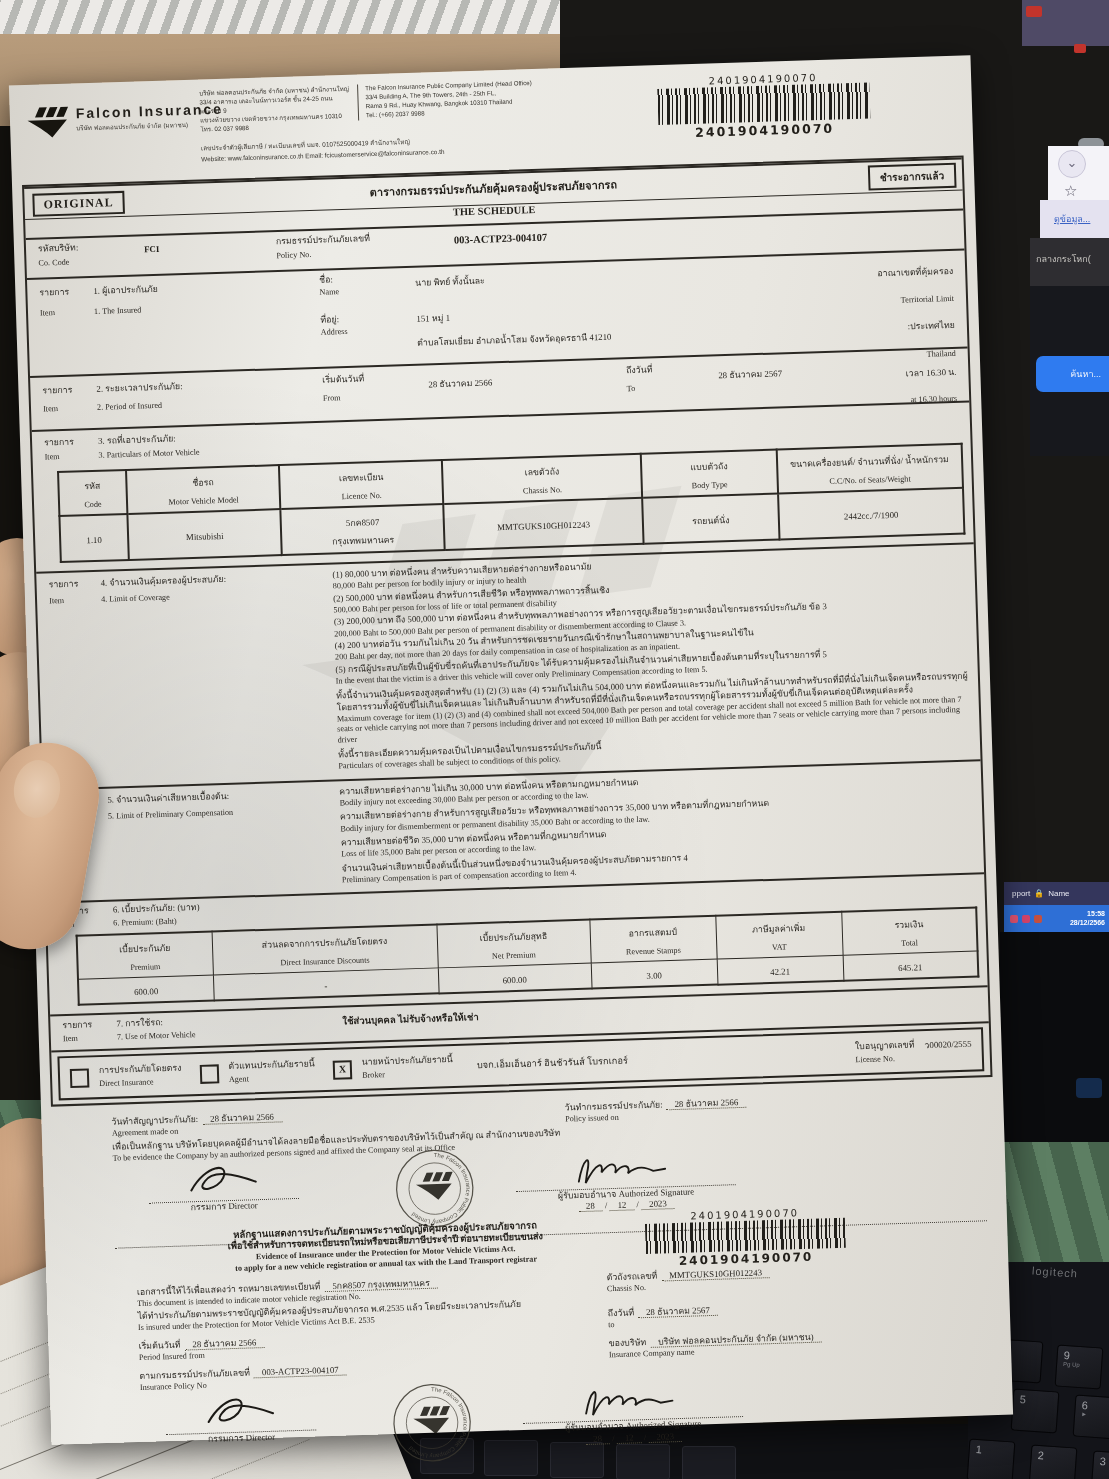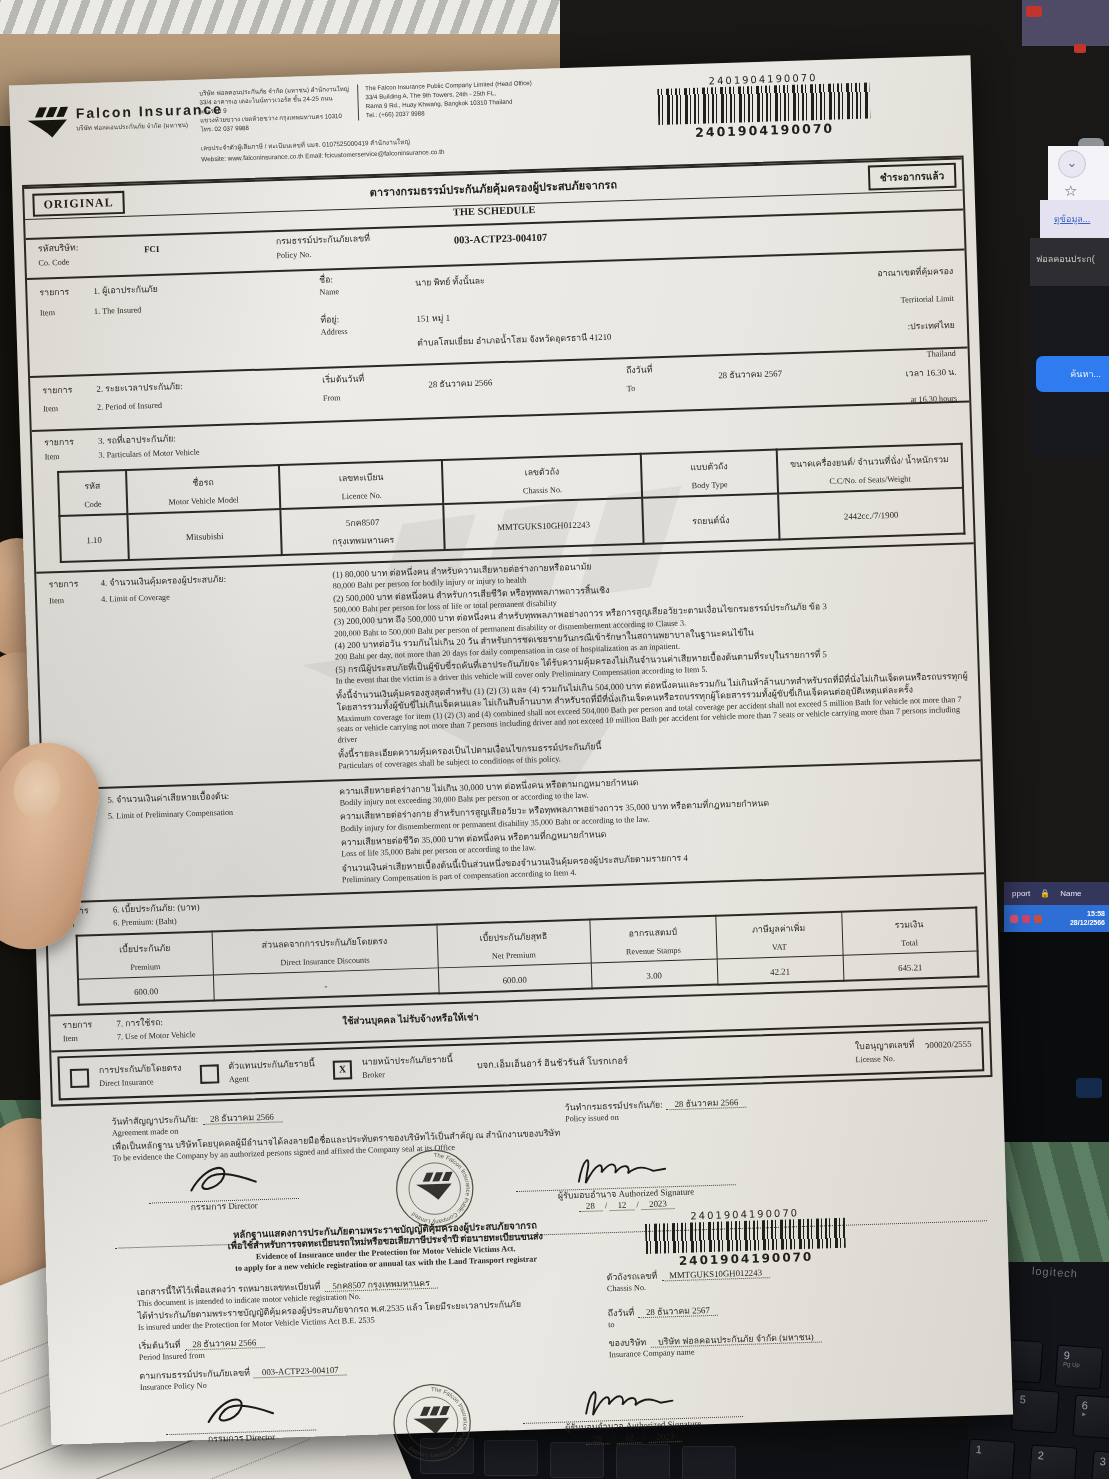--- a/index.html
+++ b/index.html
@@ -12,21 +12,21 @@
   .mon-purple{position:absolute;left:1022px;top:0;width:87px;height:46px;background:#4f4a66;}
   .red-badge{position:absolute;background:#c2342c;border-radius:2px;}
   .mon-tab{position:absolute;left:1078px;top:138px;width:26px;height:12px;border-radius:6px;background:#8d9297;}
   .browser{position:absolute;left:1048px;top:146px;width:61px;height:92px;background:#f4f3f8;}
   .circ-chevron{position:absolute;left:1058px;top:150px;width:26px;height:26px;border-radius:50%;background:#e9e7f2;border:1px solid #c9c6d8;color:#6d6a7e;font-size:13px;text-align:center;line-height:24px;}
   .star{position:absolute;left:1064px;top:182px;color:#5f5c6c;font-size:15px;}
   .link-strip{position:absolute;left:1040px;top:200px;width:69px;height:38px;background:#e4e2f0;font-size:9px;color:#3a62c4;text-decoration:underline;padding:12px 0 0 14px;box-sizing:border-box;}
   .page-dark{position:absolute;left:1030px;top:238px;width:79px;height:48px;background:#2e2d31;color:#cfcdc8;font-size:9px;padding:14px 0 0 6px;box-sizing:border-box;}
   .page-black{position:absolute;left:1030px;top:286px;width:79px;height:170px;background:#17181d;}
   .search-btn{position:absolute;left:1036px;top:356px;width:73px;height:36px;background:#2f7bf0;border-radius:7px 0 0 7px;color:#f2f5fb;font-size:9px;text-align:right;line-height:36px;padding-right:8px;box-sizing:border-box;}
-  .tb1{position:absolute;left:1004px;top:882px;width:105px;height:23px;background:#34365c;color:#e8e9f2;font-size:8px;display:flex;align-items:center;gap:10px;padding-left:8px;box-sizing:border-box;}
+  .tb1{position:absolute;left:1004px;top:882px;width:105px;height:23px;background:#34365c;color:#e8e9f2;font-size:8px;display:flex;align-items:center;gap:4px;padding-left:8px;box-sizing:border-box;}
   .tb2{position:absolute;left:1004px;top:905px;width:105px;height:27px;background:#2e6fd6;color:#fff;font-size:7px;display:flex;align-items:center;gap:4px;padding-left:6px;box-sizing:border-box;}
   .tb-ic{width:8px;height:8px;border-radius:2px;background:#e0526f;display:inline-block;}
   .tb-time{margin-left:auto;margin-right:4px;text-align:right;font-weight:bold;line-height:1.2;}
   .laptop{position:absolute;left:1000px;top:932px;width:109px;height:218px;background:#0b0c0e;}
   .intel{position:absolute;left:1076px;top:1078px;width:26px;height:20px;border-radius:4px;background:#17335c;opacity:.8;}
   .mat-right{position:absolute;left:982px;top:1142px;width:127px;height:255px;background:repeating-linear-gradient(75deg,#5d7f63 0 16px,#47644d 16px 38px);}
   .mat-left{position:absolute;left:0;top:1100px;width:360px;height:379px;background:repeating-linear-gradient(70deg,#577a5e 0 18px,#43604a 18px 42px);}
   .black-bar{position:absolute;left:-30px;top:1196px;width:460px;height:18px;background:#0a0a0a;transform:rotate(-24deg);}
   .kb-bottom{position:absolute;left:380px;top:1424px;width:729px;height:55px;background:#101114;}
   .kb-key-ghost{position:absolute;background:#1b1c22;border:1px solid #2a2b33;border-radius:3px;}
@@ -102,21 +102,21 @@
   <div class="wall"></div>
   <div class="bezel"></div>
   <div class="mon-purple"></div>
   <div class="red-badge" style="left:1026px;top:6px;width:16px;height:11px;"></div>
   <div class="red-badge" style="left:1074px;top:44px;width:12px;height:9px;"></div>
   <div class="mon-tab"></div>
   <div class="browser"></div>
   <div class="circ-chevron">⌄</div>
   <div class="star">☆</div>
   <div class="link-strip">ดูข้อมูล...</div>
-  <div class="page-dark">ฟอลคอนประก(</div>
+  <div class="page-dark">กลางกระโหก(</div>
   <div class="page-black"></div>
   <div class="search-btn">ค้นหา...</div>
 
   <div class="tb1">
     <span>pport</span>
     <span>🔒</span>
     <span>Name</span>
   </div>
   <div class="tb2">
     <span class="tb-ic"></span>

